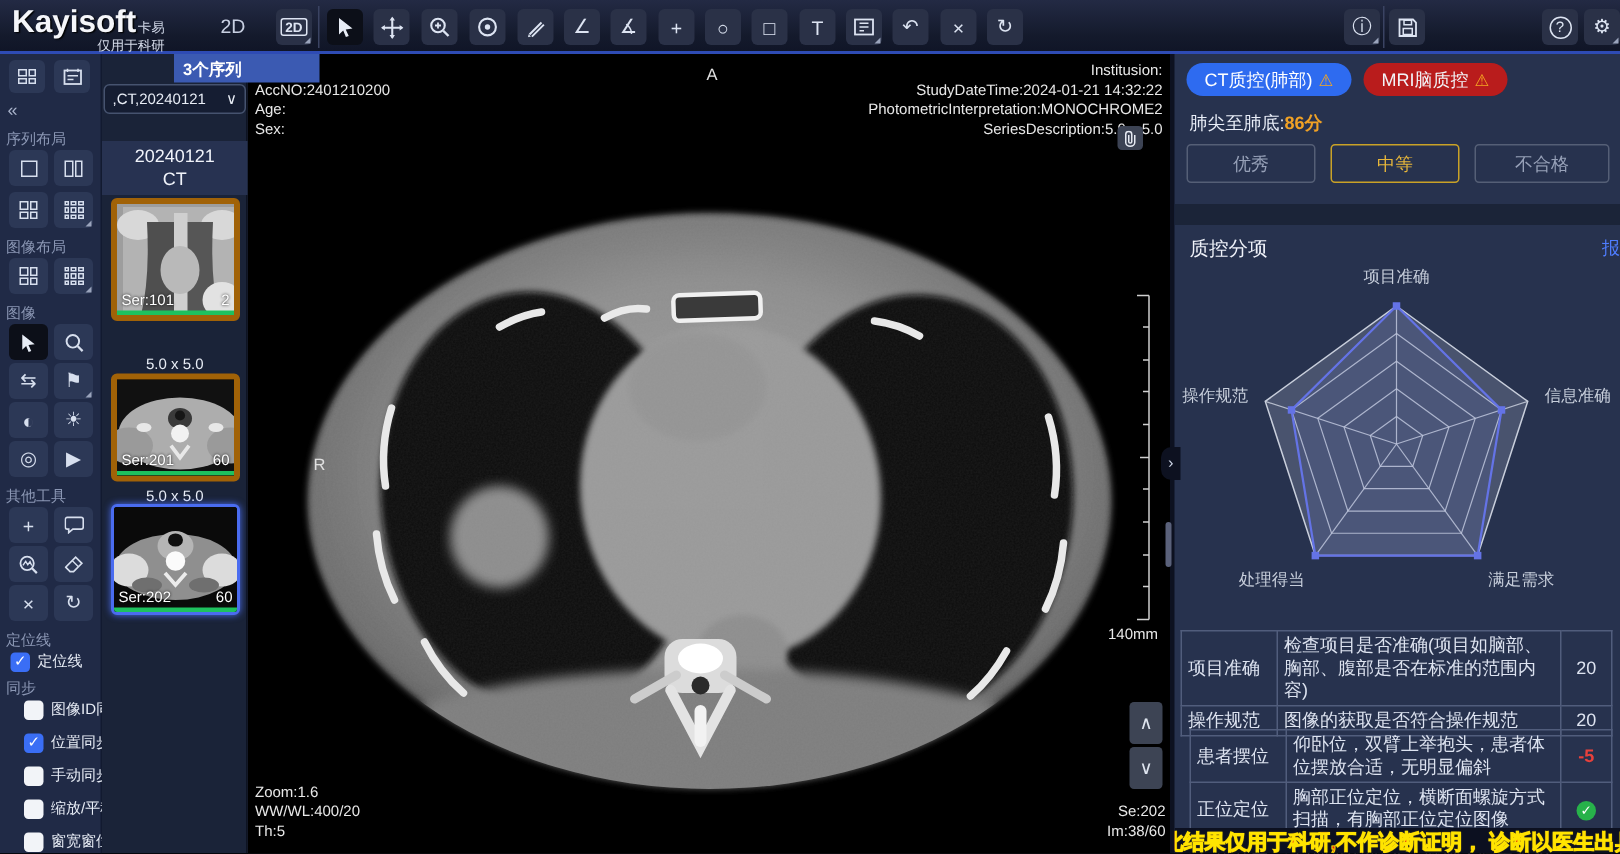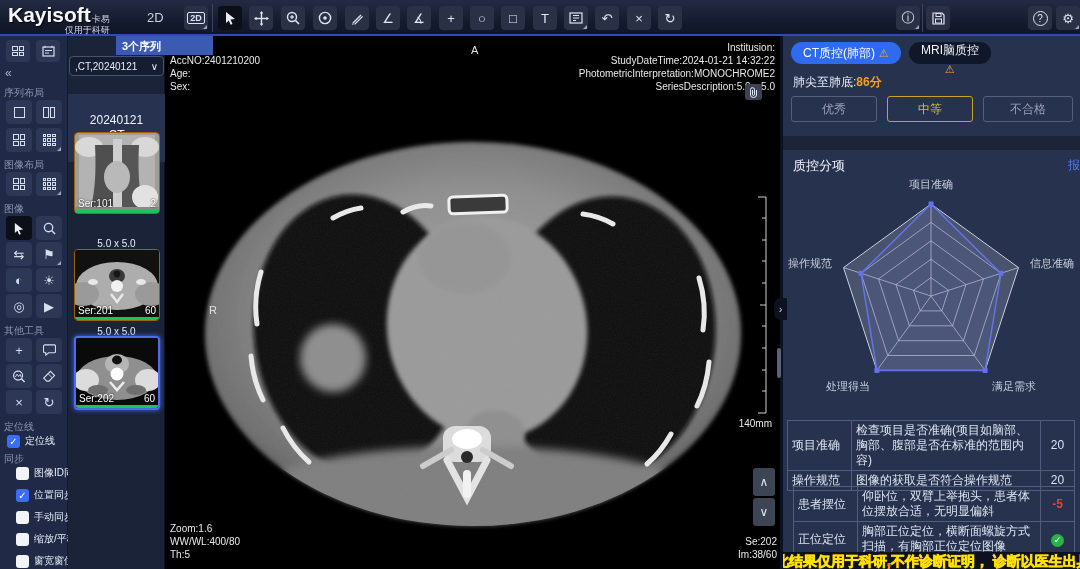--- a/index.html
+++ b/index.html
@@ -47,22 +47,22 @@
 
   
   #seriespanel { position:absolute; left:68px; top:36px; width:97px; height:533px;
     background:#1a2338; border-right:1px solid #0d1322; z-index:30; }
   #series-head { position:absolute; left:0; top:0; width:97px; height:19px; background:#3b5ab2;
     color:#fff; font-size:11px; font-weight:bold; padding:3px 0 0 6px; border-radius:0 0 0 0;margin-left:48px; }
   #series-select { position:absolute; left:1px; top:20px; width:95px; height:20px; background:#151d32;
     border:1px solid #46536f; border-radius:4px; color:#e8edf6; font-size:10px;
     display:flex; align-items:center; justify-content:space-between; padding:0 5px; }
   #group-title { position:absolute; left:0; top:58px; width:97px; background:#273251; color:#f0f3fa;
-    font-size:12px; text-align:center; padding:19px 0; line-height:15px; }
-  .thumb { position:absolute; left:6px; width:86px; background:#000; border:1px solid #a16207;
+    font-size:12px; text-align:center; padding:3px 0; line-height:15px; }
+  .thumb { position:absolute; left:6px; width:86px; background:#000; border:4px solid #a16207;
     border-radius:4px; overflow:hidden; }
   .thumb.selected { border:2px solid #4a6cf0; box-shadow:0 0 5px #4a6cf0; }
   .thumb .ser { position:absolute; left:3px; bottom:4px; color:#fff; font-size:10px; text-shadow:0 0 2px #000; }
   .thumb .cnt { position:absolute; right:3px; bottom:4px; color:#fff; font-size:10px; text-shadow:0 0 2px #000; }
   .thumb .pbar { position:absolute; left:0; bottom:0; width:100%; height:3px; background:#1ec15f; }
   .thumb-label { position:absolute; left:0; width:97px; text-align:center; color:#e8edf6; font-size:10px; }
 
   
   #viewer { position:absolute; left:165px; top:36px; width:615px; height:533px; background:#404040; z-index:10; }
   .ovl { position:absolute; color:#e8e8e8; font-size:10px; line-height:13px; text-shadow:0 0 2px #000; z-index:12; }
@@ -79,21 +79,21 @@
   #expand-handle { position:absolute; left:774px; top:298px; width:13px; height:22px; background:#0d1120;
     border-radius:7px 0 0 7px; color:#cdd5e6; font-size:11px; display:flex; align-items:center;
     justify-content:center; z-index:36; }
 
   
   #qcpanel { position:absolute; left:780px; top:36px; width:328px; height:533px; background:#27324e;
     overflow:hidden; z-index:20; border-left:3px solid #0d1120;padding-left:40px; }
   .qc-tab { position:absolute; top:6px; height:22px; border-radius:12px; color:#fff; font-size:12px;
     display:flex; align-items:center; gap:4px; padding:0 12px; }
   .qc-tab.active { background:#2e6bf0; }
-  .qc-tab.inactive { background:#0f172a; color:#f2f4f8;flex-direction:column; }
+  .qc-tab.inactive { background:#b91c1c; color:#f2f4f8; }
   .warn-ico { color:#f5a623; font-size:11px; }
   #score-row { position:absolute; left:10px; top:38px; font-size:12px; color:#e9eef8; }
   #score-val { color:#f0a125; font-weight:bold; }
   .grade-btn { position:absolute; top:60px; width:86px; height:26px; border:1px solid #555f76;
     border-radius:3px; color:#97a1b8; font-size:12px; display:flex; align-items:center; justify-content:center; }
   .grade-btn.active { border-color:#c9a227; color:#e8b73a; }
   #qc-divider { position:absolute; left:0; top:100px; width:300px; height:14px; background:#1b2438; }
   #subsec-title { position:absolute; left:10px; top:121px; color:#f0f3fa; font-size:13px; }
   #report-link { position:absolute; right:16px; top:121px; color:#4f7dff; font-size:12px; }
   #radar-wrap { position:absolute; left:3px; top:142px; width:290px; height:242px; }
@@ -539,21 +539,21 @@
       <div>Sex:</div>
     </div>
     <div class="ovl right" style="right:5px;top:5px">
       <div>Institusion:</div>
       <div>StudyDateTime:2024-01-21 14:32:22</div>
       <div>PhotometricInterpretation:MONOCHROME2</div>
       <div>SeriesDescription:5.0 x 5.0</div>
     </div>
     <div class="ovl" style="left:5px;bottom:8px">
       <div>Zoom:1.6</div>
-      <div>WW/WL:400/80</div>
+      <div>WW/WL:400/20</div>
       <div>Th:5</div>
     </div>
     <div class="ovl right" style="right:3px;bottom:8px">
       <div>Se:202</div>
       <div>Im:38/60</div>
     </div>
     <div class="orient" style="left:306px;top:8px">A</div>
     <div class="orient" style="left:44px;top:268px">R</div>
 
     <div id="clip-btn">

